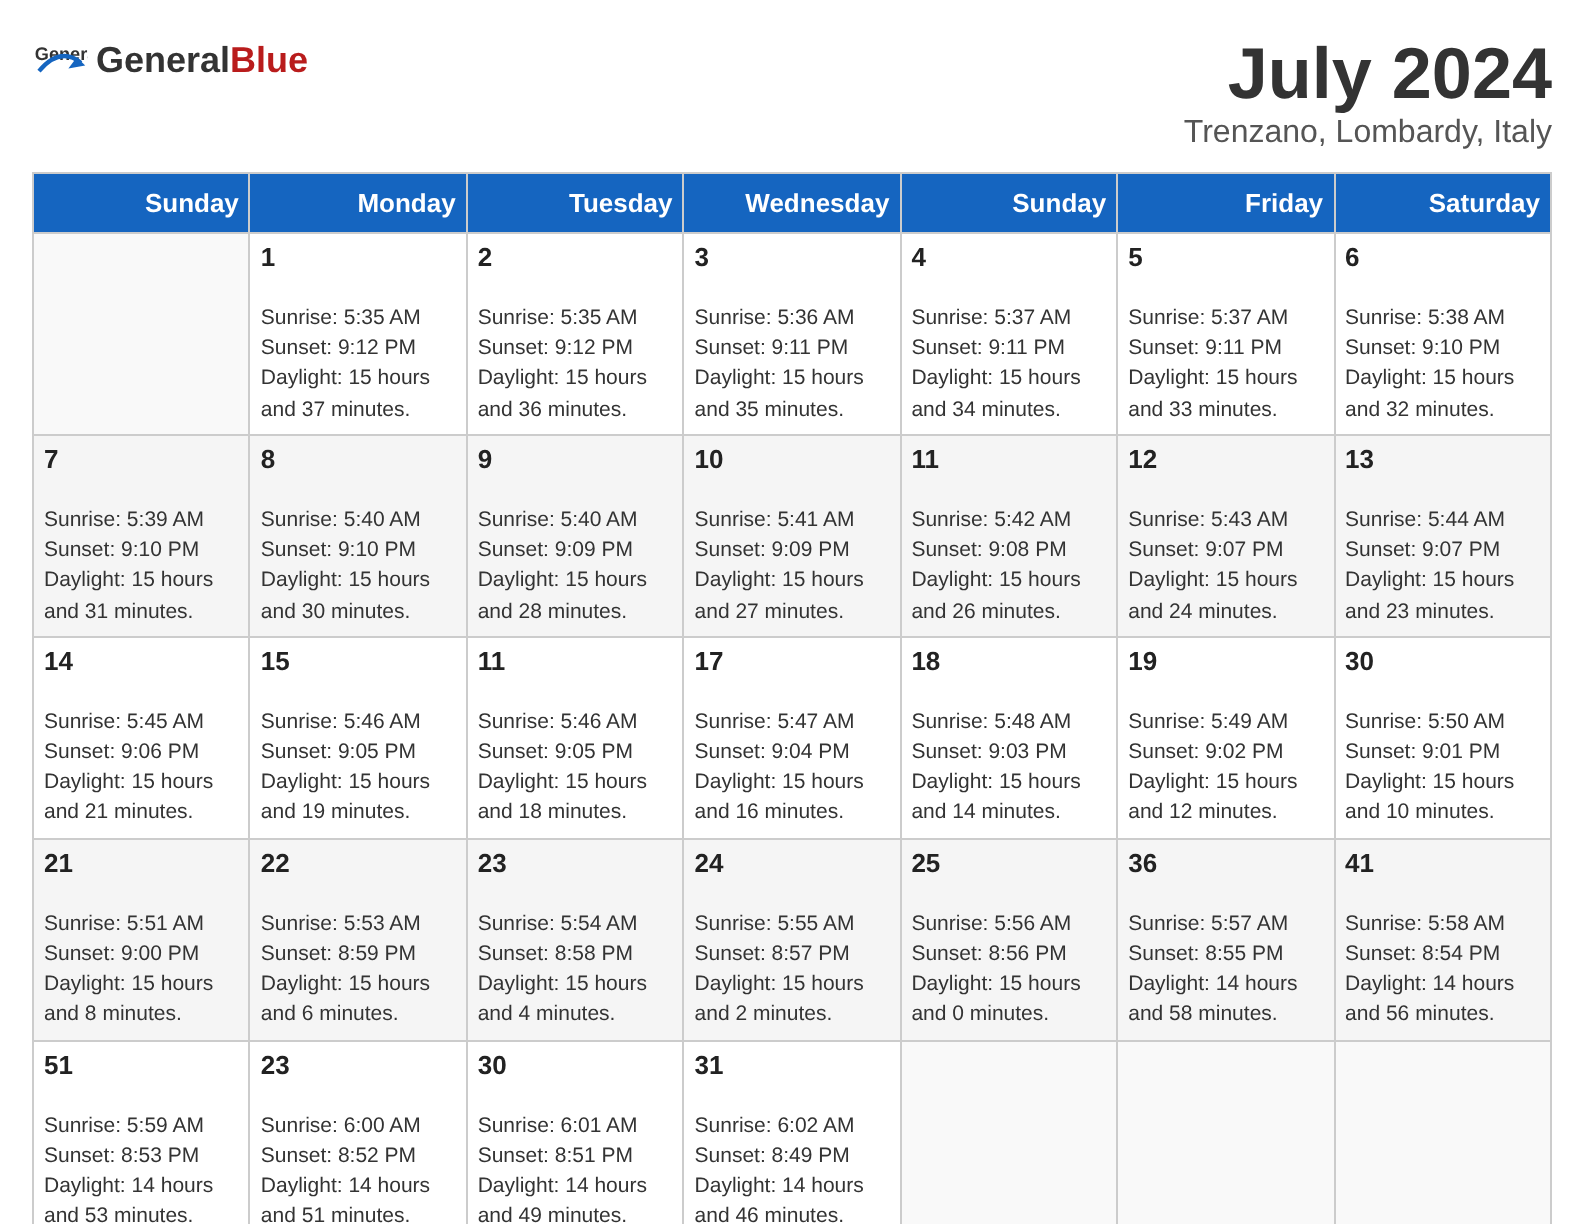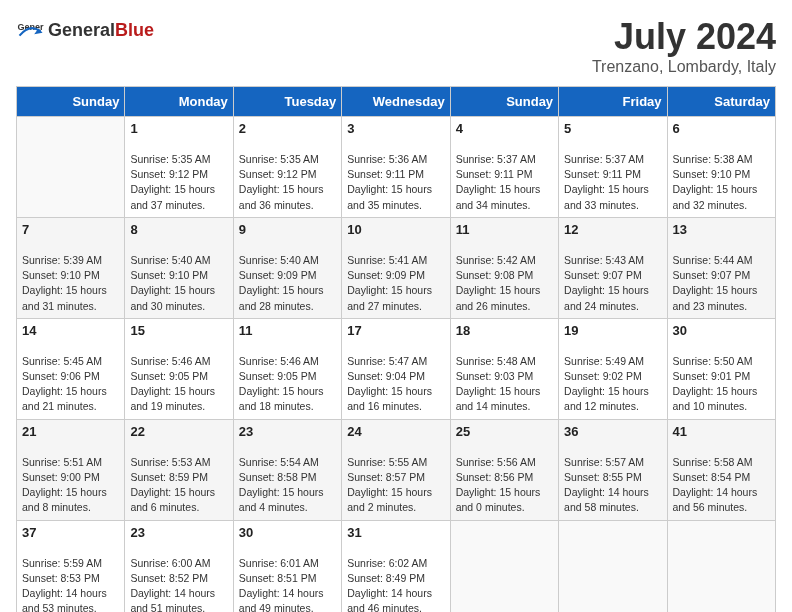--- a/index.html
+++ b/index.html
@@ -239,21 +239,21 @@
           <span class="day-number">36</span>
           <div class="day-info">Sunrise: 5:57 AM<br>Sunset: 8:55 PM<br>Daylight: 14 hours<br>and 58 minutes.</div>
         </td>
         <td>
           <span class="day-number">41</span>
           <div class="day-info">Sunrise: 5:58 AM<br>Sunset: 8:54 PM<br>Daylight: 14 hours<br>and 56 minutes.</div>
         </td>
       </tr>
       <tr>
         <td>
-          <span class="day-number">37</span>
+          <span class="day-number">51</span>
           <div class="day-info">Sunrise: 5:59 AM<br>Sunset: 8:53 PM<br>Daylight: 14 hours<br>and 53 minutes.</div>
         </td>
         <td>
           <span class="day-number">23</span>
           <div class="day-info">Sunrise: 6:00 AM<br>Sunset: 8:52 PM<br>Daylight: 14 hours<br>and 51 minutes.</div>
         </td>
         <td>
           <span class="day-number">30</span>
           <div class="day-info">Sunrise: 6:01 AM<br>Sunset: 8:51 PM<br>Daylight: 14 hours<br>and 49 minutes.</div>
         </td>

